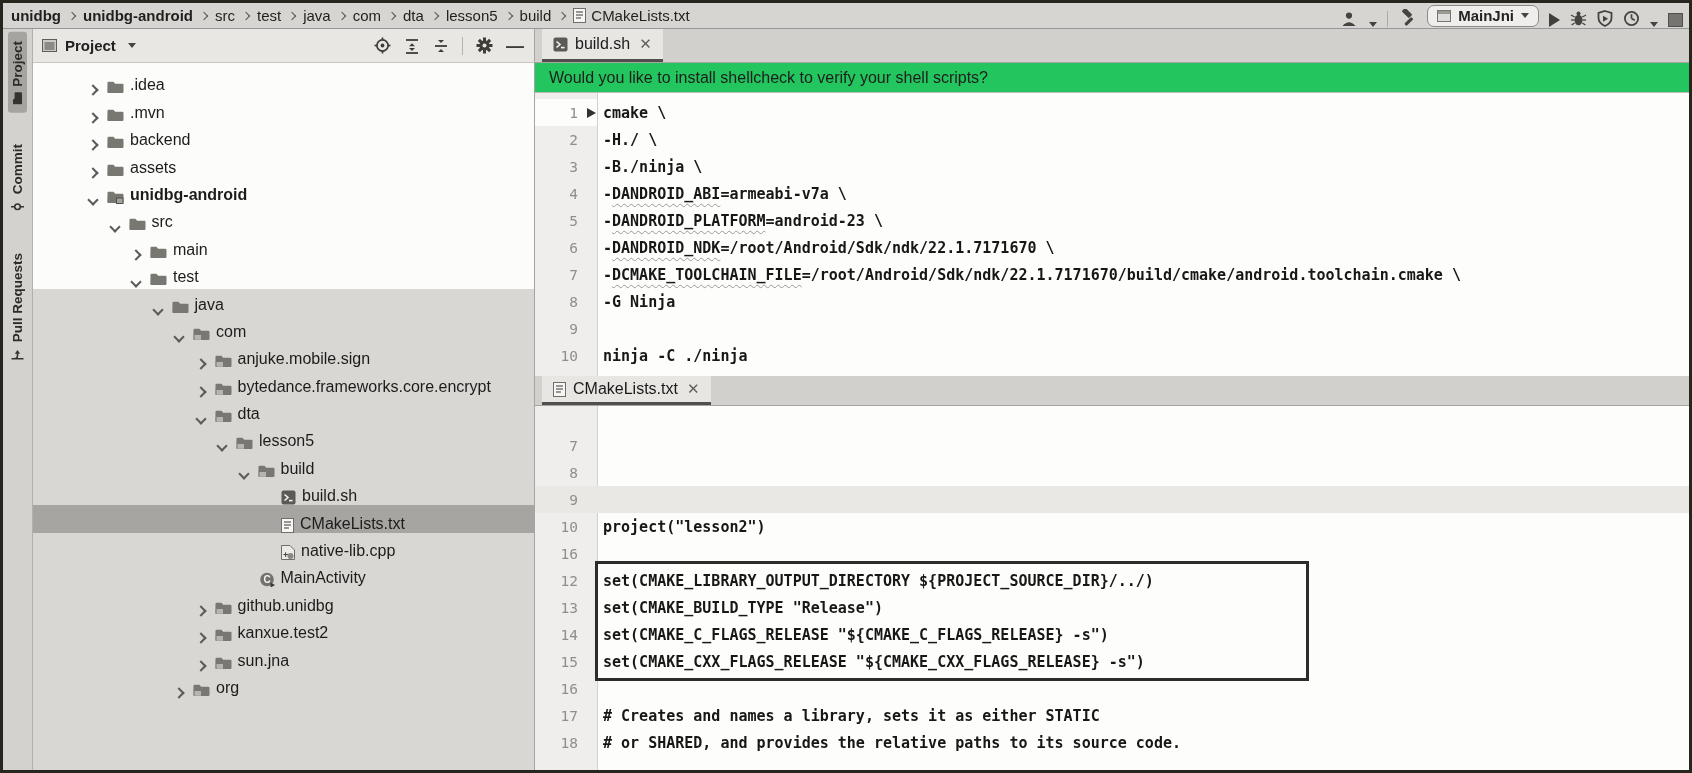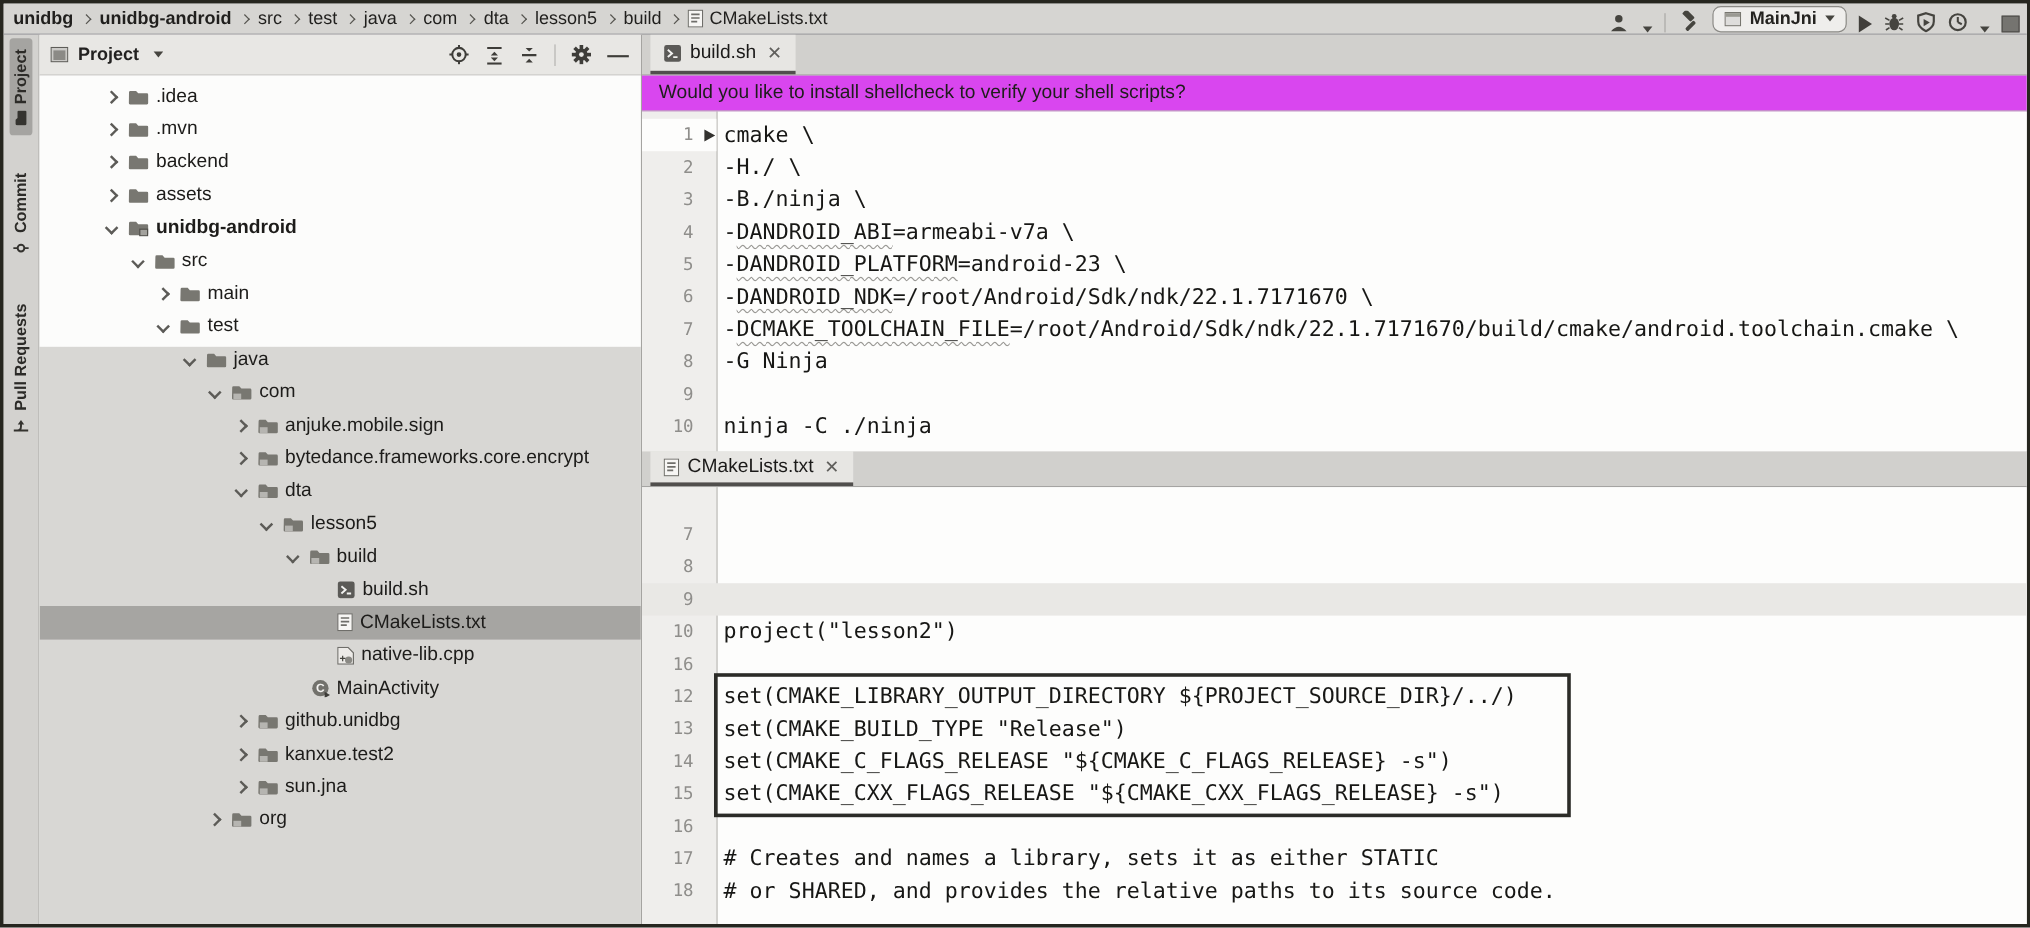--- a/index.html
+++ b/index.html
@@ -47,57 +47,57 @@
   .panel-header { height:34px; flex:none; background:#e8e7e4; border-bottom:1px solid #c7c6c3;
                   display:flex; align-items:center; padding:0 10px 0 9px; }
   .panel-title { display:flex; align-items:center; gap:8px; font-size:15px; font-weight:bold; color:#222120; }
   .panel-title .caret { margin-left:4px; }
   .panel-icons { margin-left:auto; display:flex; align-items:center; gap:13px; }
   .ph-divider { width:1px; height:18px; background:#b5b4b1; }
   .dash { font-size:18px; font-weight:bold; color:#3e3d39; line-height:0; }
 
   .tree { flex:1; position:relative; overflow:hidden; font-size:16px; color:#1d1c1a;
           background:linear-gradient(#fcfcfb,#fcfcfb) top/100% 226px no-repeat, #d8d7d4; padding-top:4px; }
-  .tree-row { height:27.4px; display:flex; align-items:center; cursor:default; white-space:nowrap; }
+  .tree-row { height:27.4px; display:flex; align-items:flex-end; cursor:default; white-space:nowrap; }
   .tree-row.selected { background:#a6a5a2; }
   .tree-row .label { margin-left:6px; }
   .tree-row .label.bold { font-weight:bold; }
   .chev { width:8px; height:8px; border-top:2px solid #5c5b57; border-right:2px solid #5c5b57;
           flex:none; margin-right:10px; }
   .chev.right { transform:rotate(45deg); }
   .chev.down { transform:rotate(135deg); }
   .chev-slot { width:20px; flex:none; }
 
   
   .editor-col { flex:1; min-width:0; display:flex; flex-direction:column; }
   .tabbar { flex:none; background:#d1d0cd; border-bottom:1px solid #a5a4a2;
             display:flex; align-items:flex-end; padding-left:7px; }
   .tabbar.t1 { height:34px; } .tabbar.t2 { height:30px; }
   .tab { display:flex; align-items:center; gap:7px; padding:0 11px; background:#e7e6e3;
          border-bottom:3px solid #514f4d; font-size:16px; color:#1b1a19; cursor:default; }
   .tabbar.t1 .tab { height:33px; } .tabbar.t2 .tab { height:29px; }
   .tab .close { font-size:15px; color:#605f5c; margin-left:2px; }
-  .banner { height:30px; flex:none; background:#d946ef; border-bottom:1px solid #bbbab7;
+  .banner { height:30px; flex:none; background:#22c55e; border-bottom:1px solid #bbbab7;
             display:flex; align-items:center; padding-left:14px; font-size:16px; color:#1e1d1b; }
 
   .editor { position:relative; overflow:hidden;
             background:linear-gradient(to right,#efeeec 62px,#d2d1ce 62px,#d2d1ce 63px,#fdfdfc 63px); }
   .editor.e1 { height:283px; flex:none; padding-top:6px; }
   .editor.e2 { flex:1; padding-top:26px; }
   .code-row { height:27px; display:flex; align-items:stretch; }
   .code-row.hl { background:#e9e8e5; }
   .gut { width:62px; flex:none; display:flex; align-items:center; justify-content:flex-end;
          padding-right:19px; font-family:"DejaVu Sans Mono", monospace; font-size:14.5px;
          color:#8f8e8b; position:relative; }
   .gut.gut-white { background:#fdfdfc; }
   .run-arrow { position:absolute; right:1px; top:50%; transform:translateY(-50%); width:0; height:0;
                border-top:5.5px solid transparent; border-bottom:5.5px solid transparent;
                border-left:9px solid #33322f; }
   .ct { display:flex; align-items:center; padding-left:6px; font-family:"DejaVu Sans Mono", monospace;
-        font-size:18px; font-weight:normal; color:#171715; white-space:pre; }
+        font-size:15px; font-weight:bold; color:#171715; white-space:pre; }
   .wavy { text-decoration:underline; text-decoration-style:wavy; text-decoration-color:#9b9a96;
           text-decoration-thickness:1px; text-underline-offset:4px; }
   .anno-box { position:absolute; left:60px; top:155px; width:714px; height:120px;
               border:3px solid #2c2c28; pointer-events:none; }
 </style>
 </head>
 <body>
 
 <div class="app">
 

